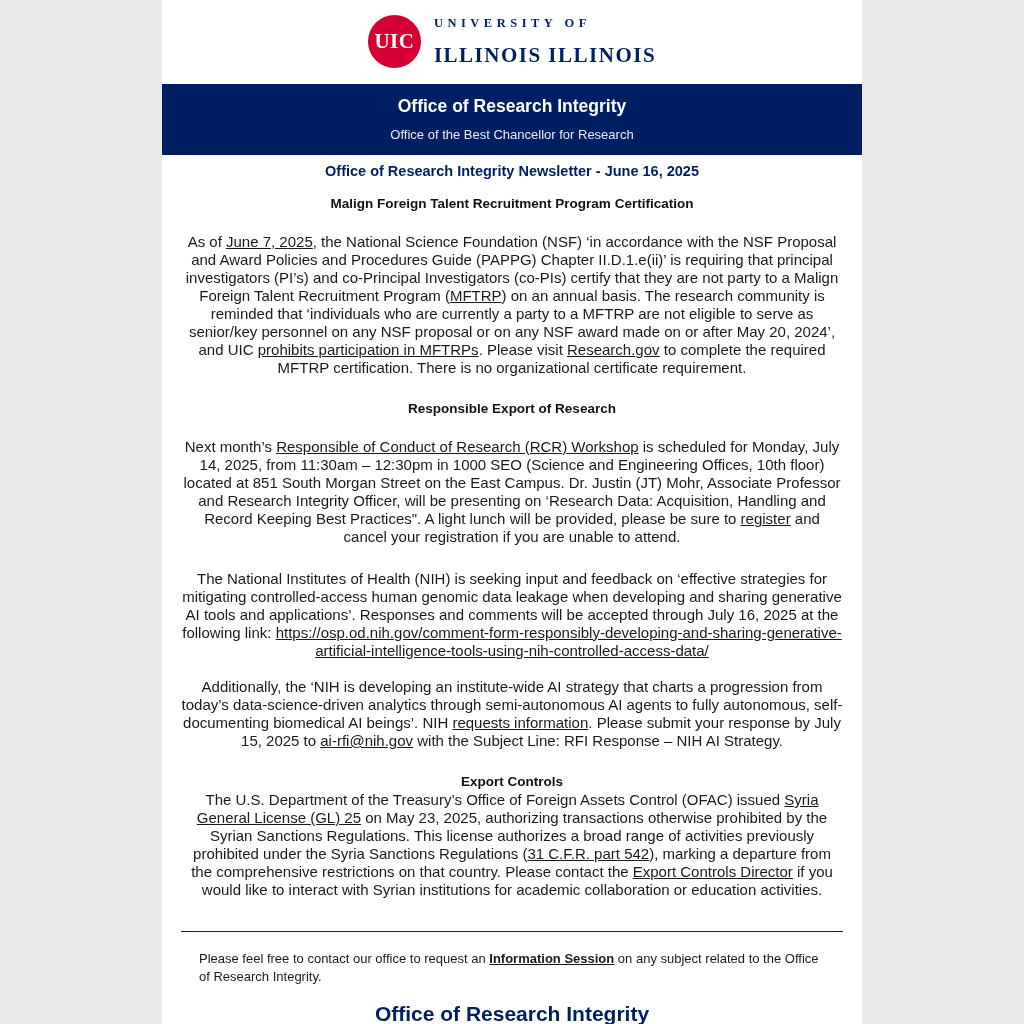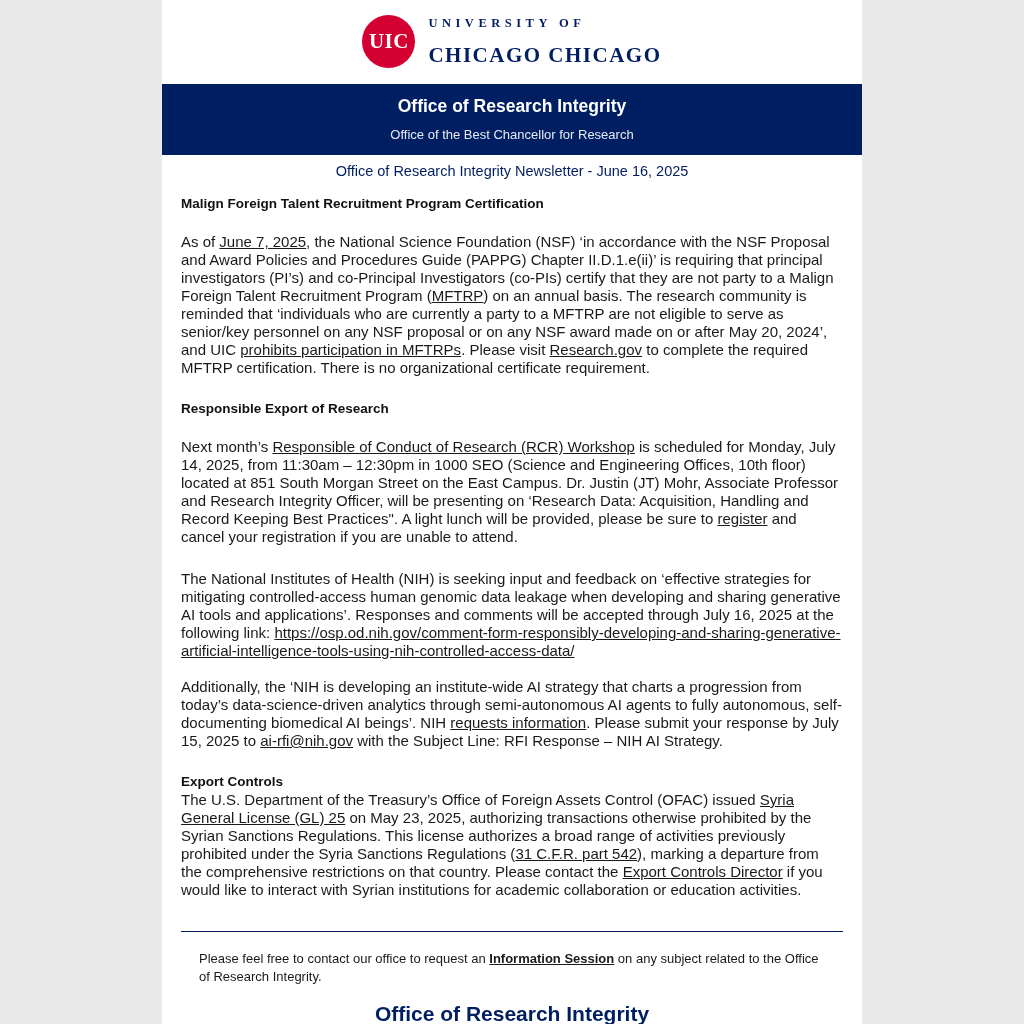--- a/index.html
+++ b/index.html
@@ -66,24 +66,24 @@
     font-size: 13px;
     font-weight: 400;
     color: #e8ebf3;
   }
   
   main { padding: 8px 19px 0; color: #1a1a1a; }
   .newsletter-title {
     text-align: center;
     color: #001e62;
     font-size: 14.5px;
-    font-weight: 400;
+    font-weight: 700;
     margin-bottom: 17px;
   }
-  section { margin-bottom: 24px; }
+  section { margin-bottom: 24px; text-align: center; }
   section h3 {
     font-size: 13.5px;
     font-weight: 700;
     color: #111111;
     margin: 0 0 22px;
   }
   section.tight h3 { margin-bottom: 2px; }
   p.body-text {
     font-size: 15px;
     line-height: 18px;
@@ -120,21 +120,21 @@
 
 <div class="email-container">
 
   <header class="logo-header">
     <div class="uic-logo">
       <div class="logo-circle">
         <span>UIC</span>
       </div>
       <div class="logo-text">
         <div class="logo-line1">UNIVERSITY OF</div>
-        <div class="logo-line2">CHICAGO CHICAGO</div>
+        <div class="logo-line2">ILLINOIS ILLINOIS</div>
       </div>
     </div>
   </header>
 
   <div class="banner">
     <h1>Office of Research Integrity</h1>
     <div class="banner-subtitle">Office of the Best Chancellor for Research</div>
   </div>
 
   <main>

